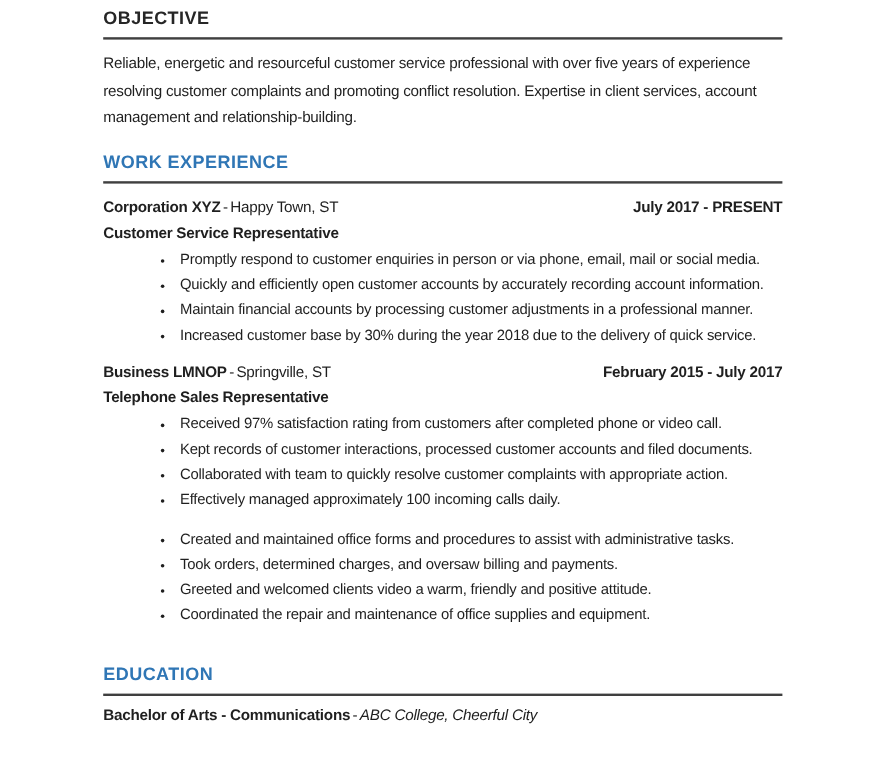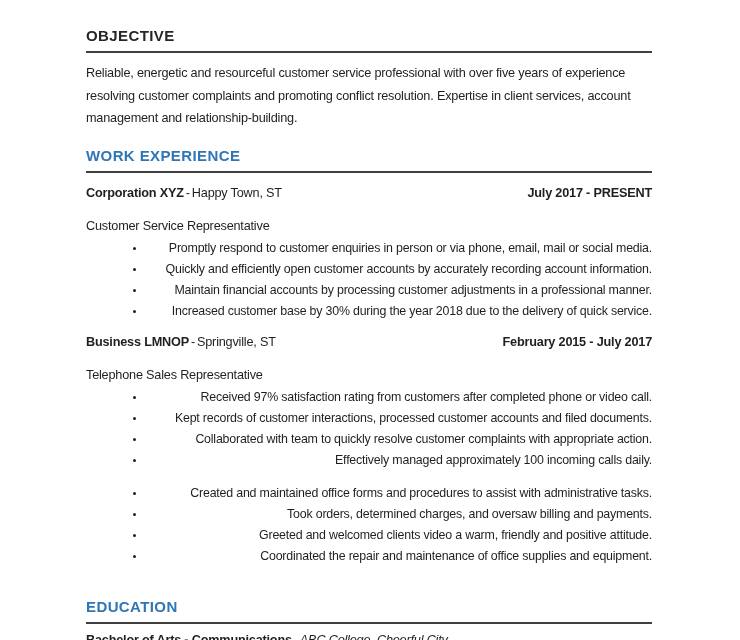--- a/index.html
+++ b/index.html
@@ -11,21 +11,21 @@
     width: 740px;
     height: 640px;
     overflow: hidden;
     font-family: "Liberation Sans", "DejaVu Sans", sans-serif;
     color: #1f1f1f;
   }
   .page {
     box-sizing: border-box;
     width: 740px;
     height: 640px;
-    padding: 28px 88px 0 86px;
+    padding: 8px 88px 0 86px;
     overflow: hidden;
   }
   .section-heading {
     font-size: 15px;
     font-weight: bold;
     line-height: 15px;
     letter-spacing: 0.4px;
     padding-bottom: 8px;
     border-bottom: 2px solid #3f3f3f;
   }
@@ -48,31 +48,30 @@
     align-items: baseline;
     font-size: 12.7px;
     line-height: 16px;
     letter-spacing: -0.2px;
   }
   .company { font-weight: bold; }
   .sep { margin: 0 2px; }
   .location { }
   .dates { font-weight: bold; white-space: nowrap; }
   .job-title {
-    margin-top: 17px;
+    margin-top: 5px;
     font-size: 12.7px;
     line-height: 16px;
-    font-weight: normal;
+    font-weight: bold;
     letter-spacing: -0.2px;
   }
   ul.bullets {
     margin: 4px 0 0 0;
     padding-left: 60px;
     list-style: disc outside;
-    text-align: right;
   }
   ul.bullets li {
     font-size: 12.4px;
     line-height: 21px;
     letter-spacing: -0.2px;
     padding-left: 4px;
   }
   ul.bullets li::marker { font-size: 10px; }
 
   .education-heading { margin-top: 32px; }

